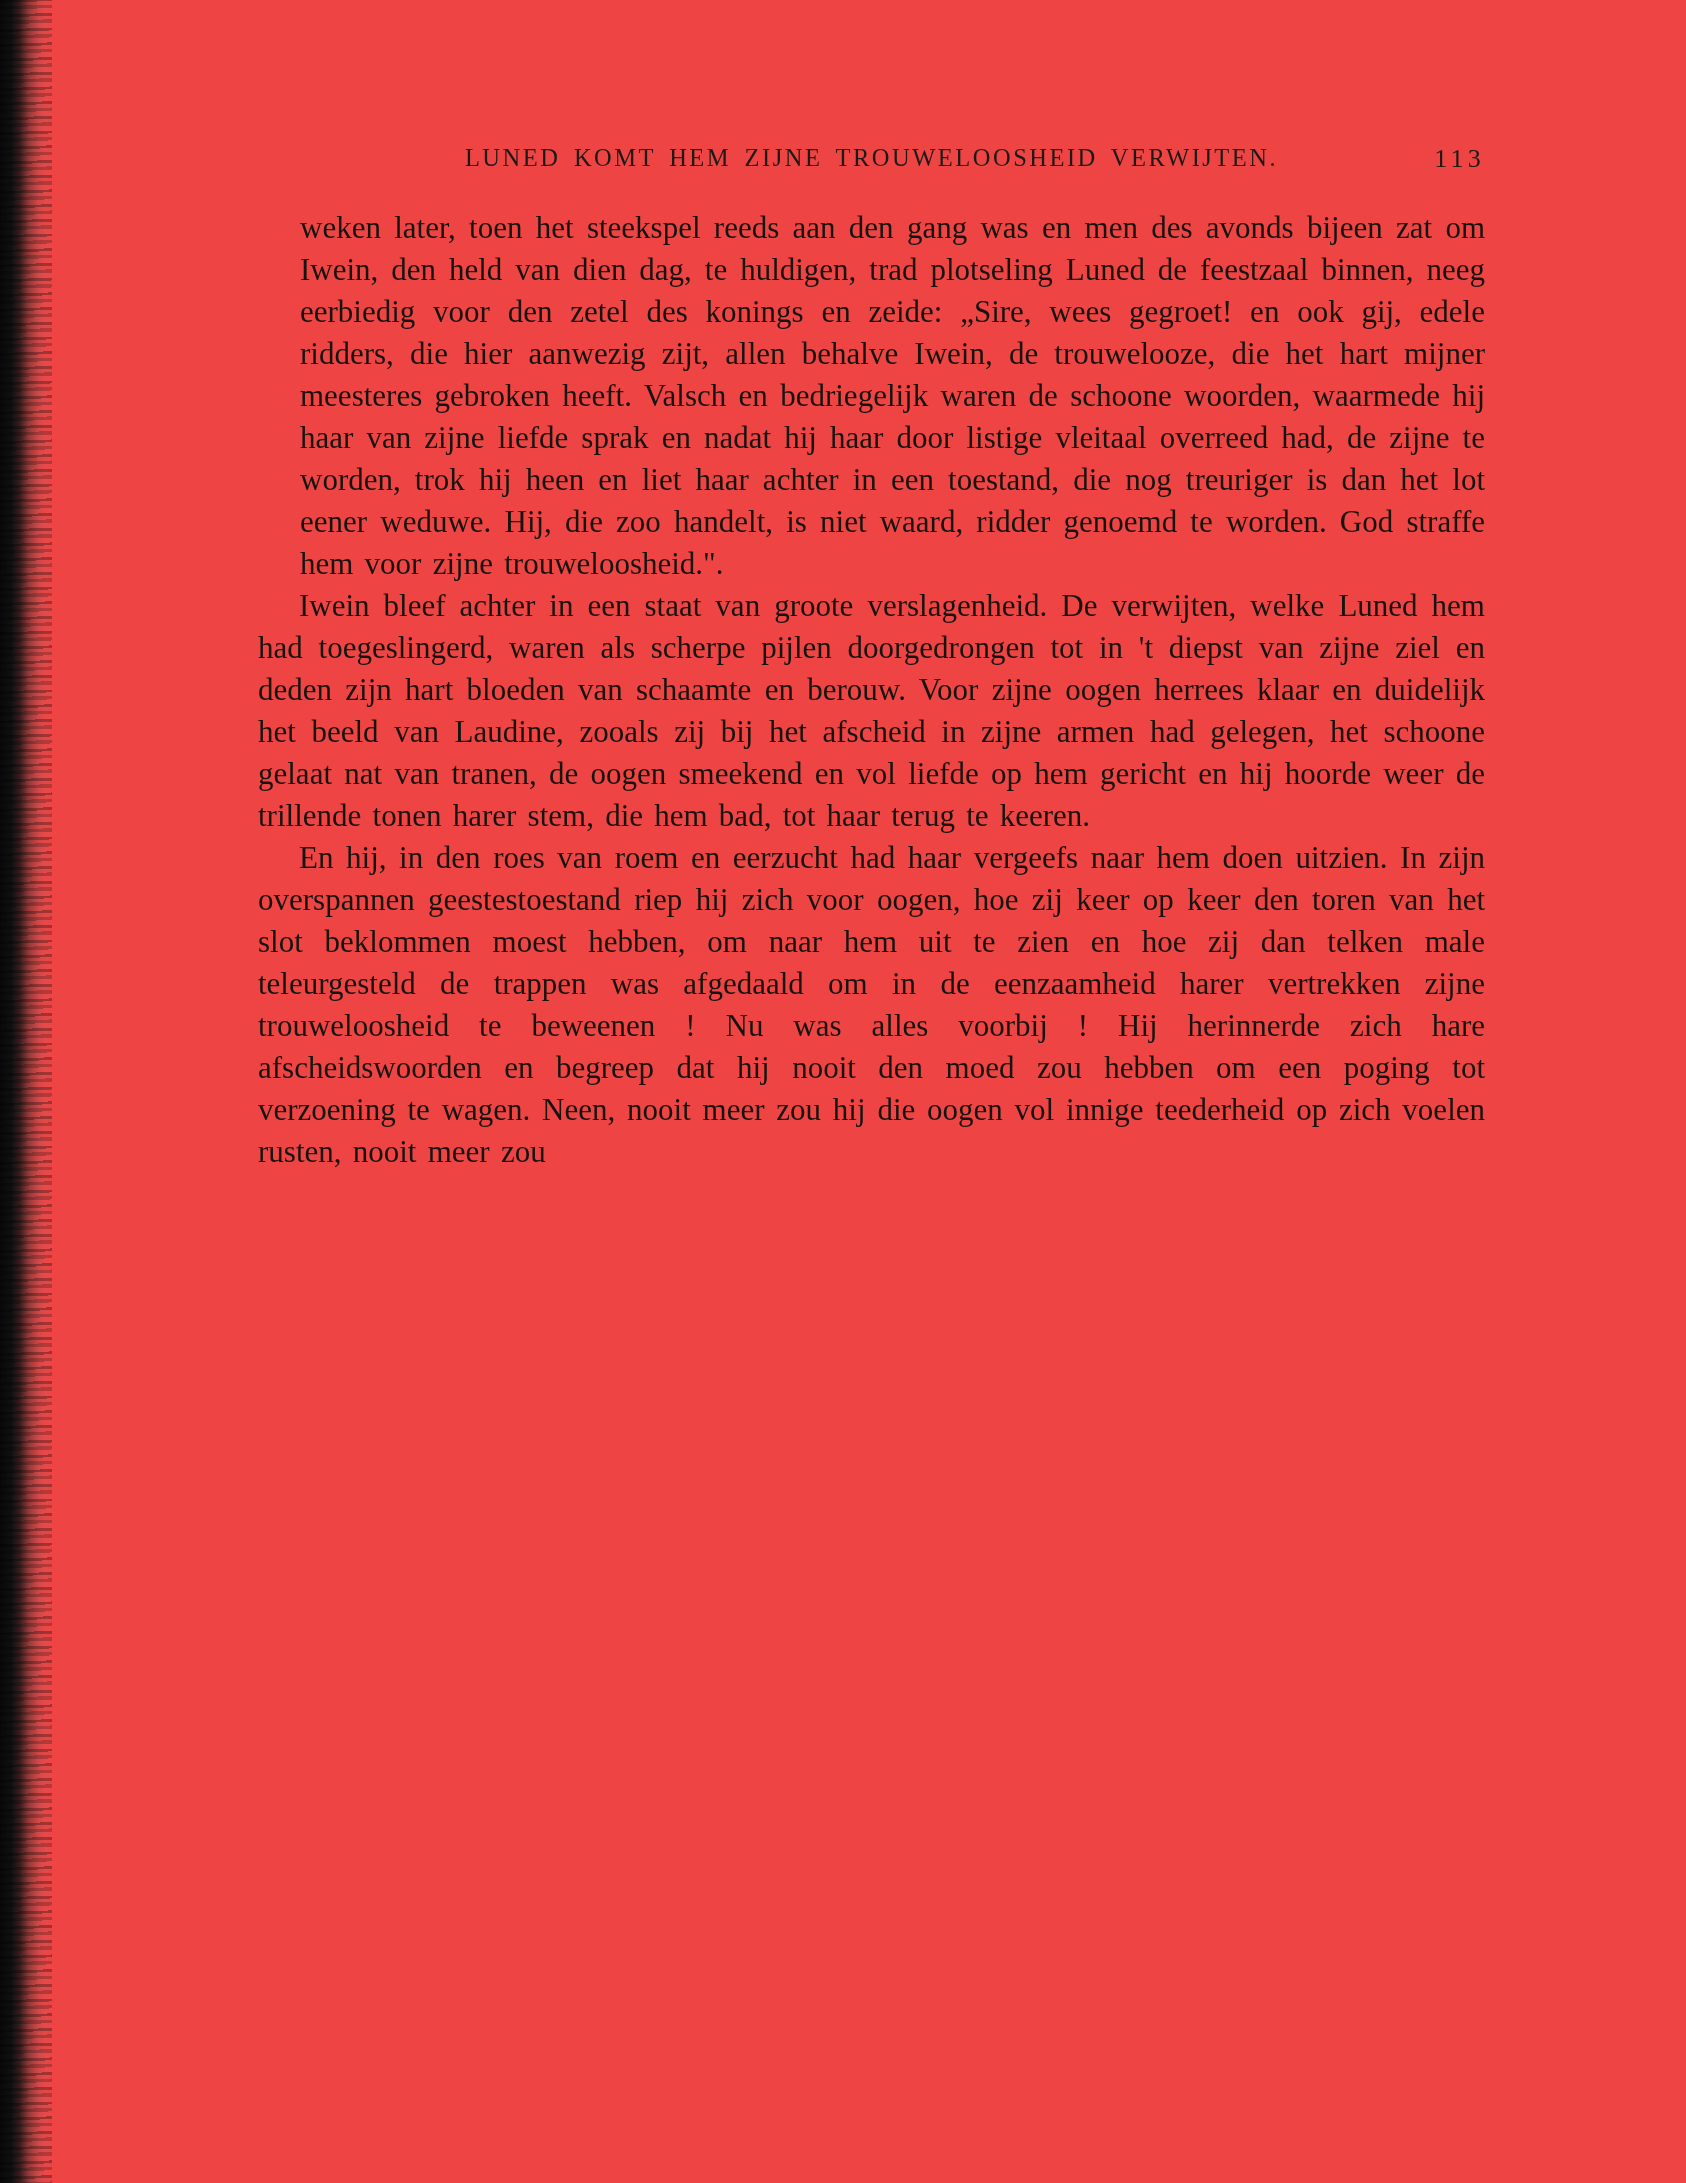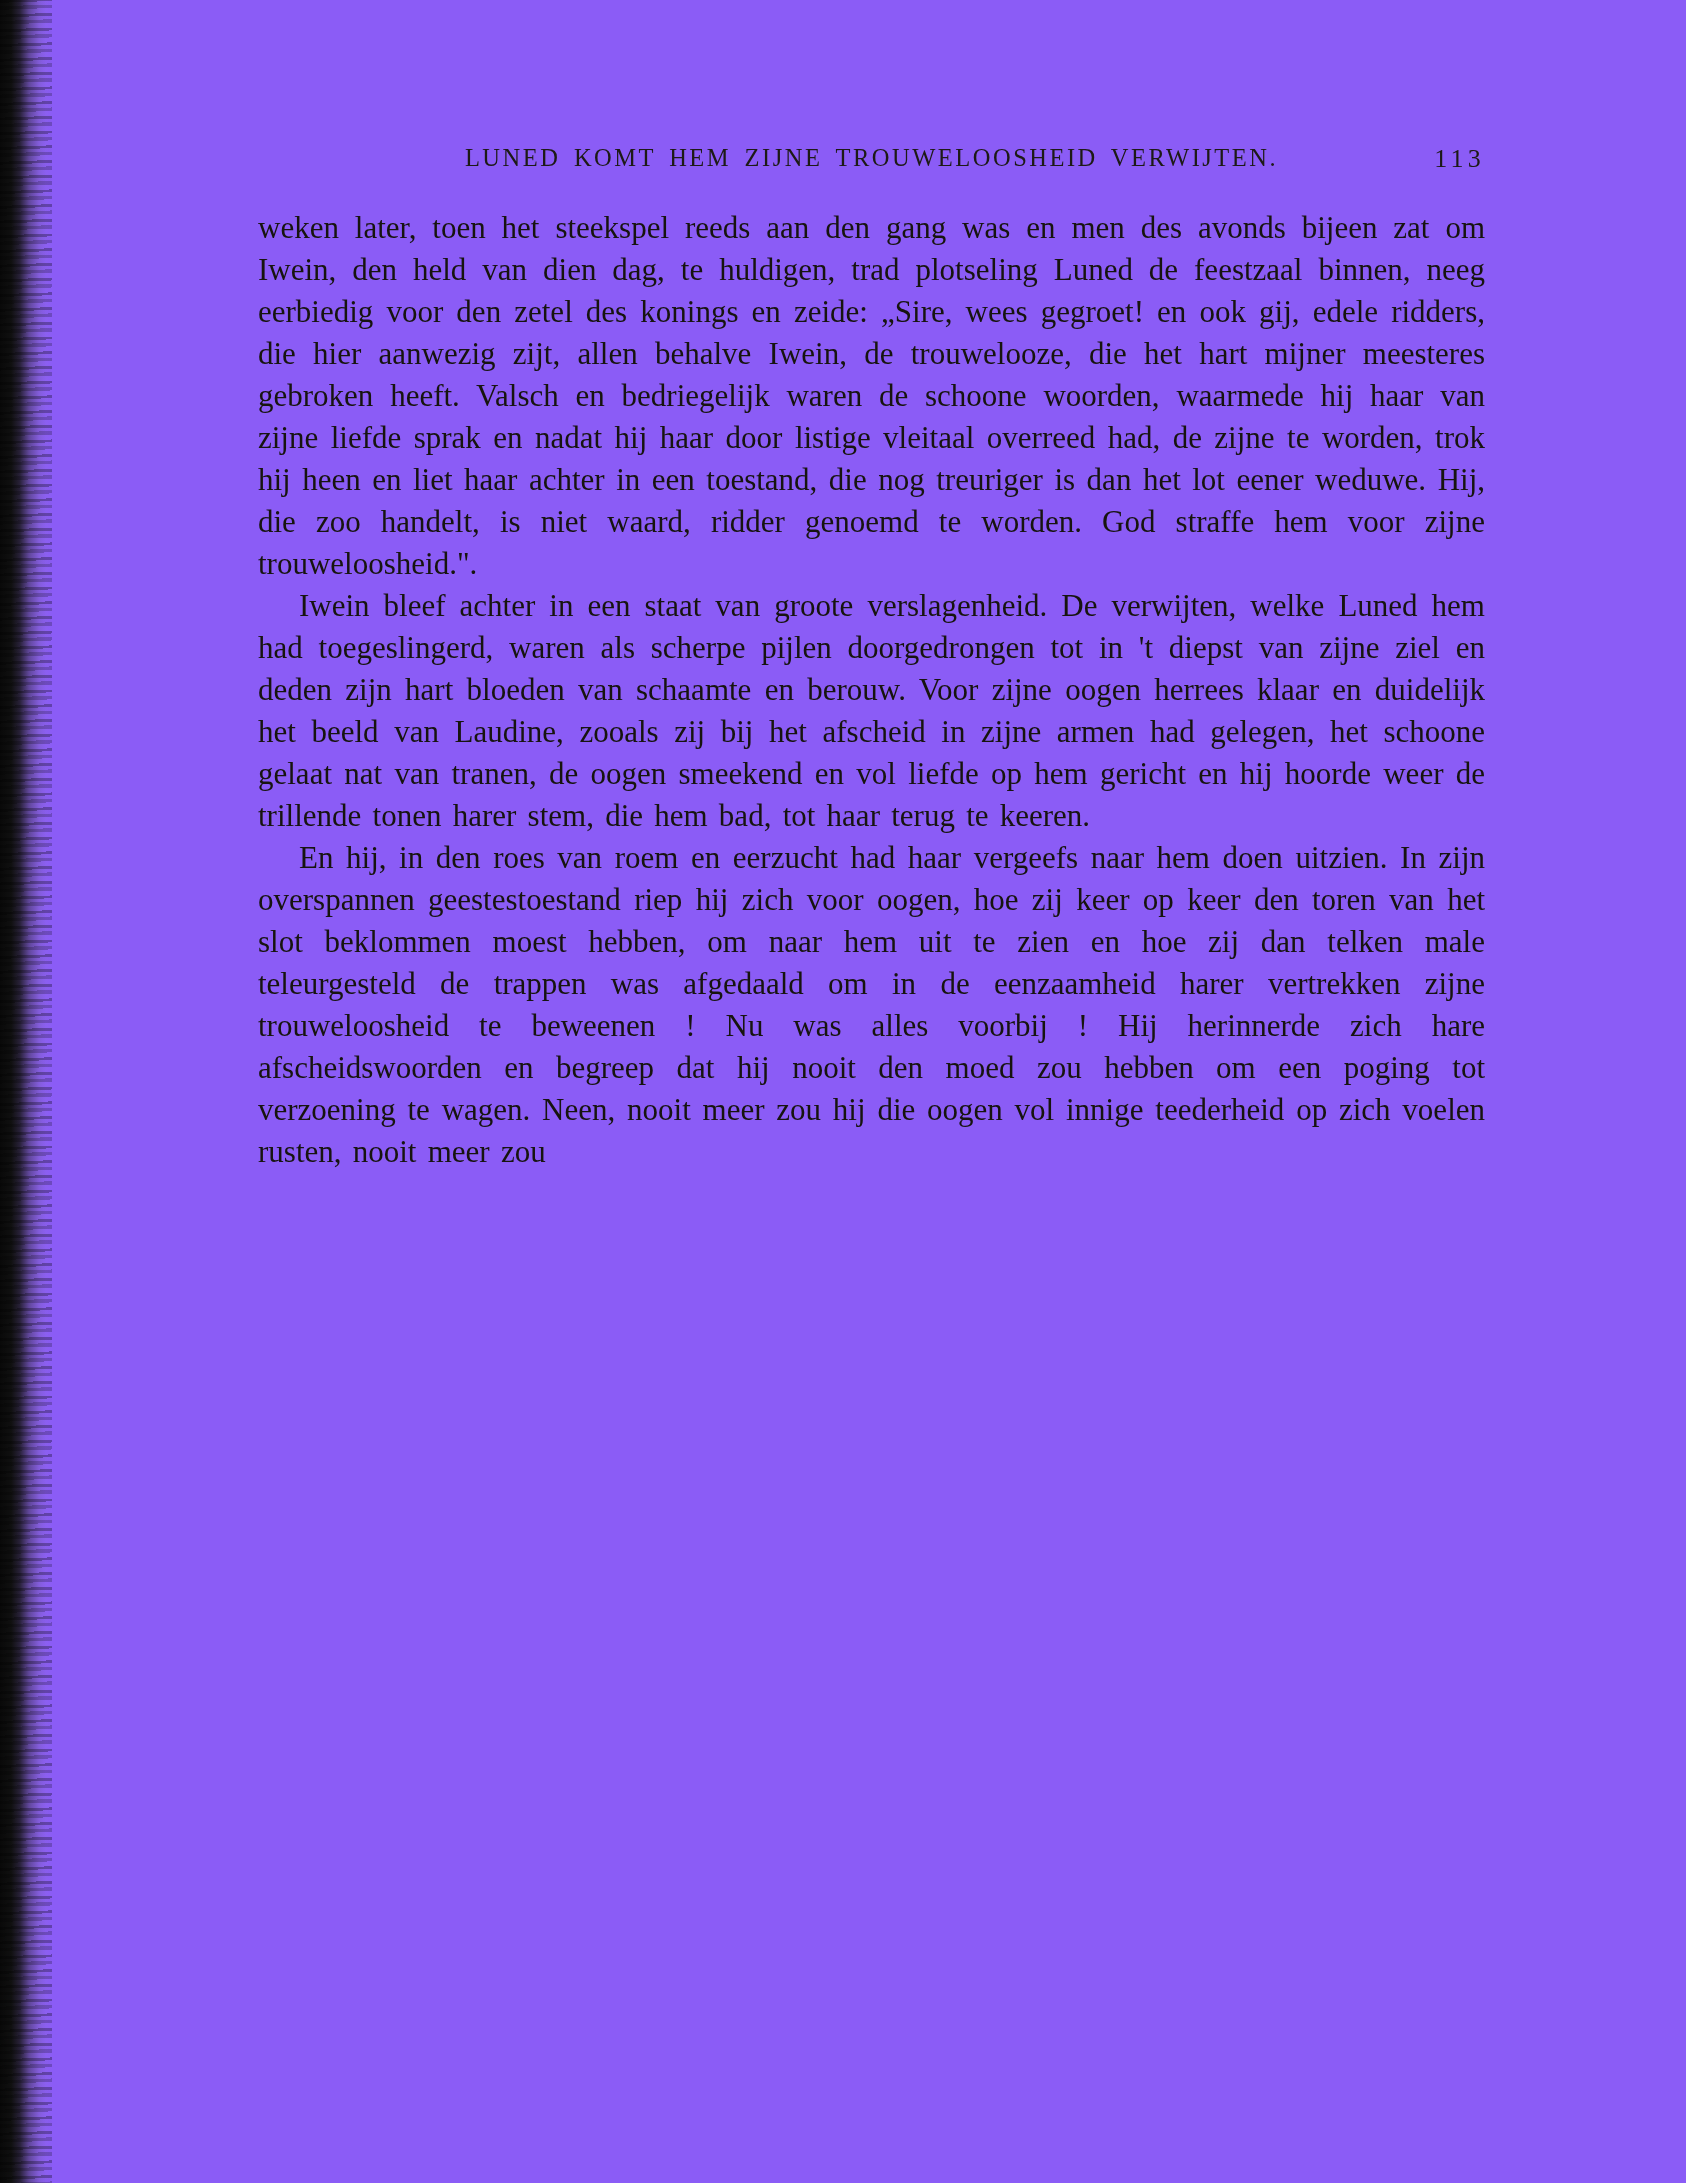--- a/index.html
+++ b/index.html
@@ -4,21 +4,21 @@
 <style>
   html, body {
     margin: 0;
     padding: 0;
     background: #e8e8e6;
   }
   .page {
     position: relative;
     width: 1687px;
     height: 2183px;
-    background: #8b5cf6;
+    background: #ef4444;
     overflow: hidden;
     font-family: "Liberation Serif", "DejaVu Serif", serif;
     color: #17140f;
   }
   
   .scan-band {
     position: absolute;
     left: 0;
     top: 0;
     width: 52px;
@@ -68,20 +68,21 @@
     line-height: 42px;
     text-align: justify;
   }
   .para {
     margin: 0;
     text-indent: 41px;
     word-spacing: 3.5px;
   }
   .para.first {
     text-indent: 0;
+    margin-left: 42px;
   }
 </style>
 </head>
 <body>
 
 <div class="page">
   <div class="scan-band"></div>
   <div class="content">
     <div class="header">
       <span class="running-title">LUNED KOMT HEM ZIJNE TROUWELOOSHEID VERWIJTEN.</span>

